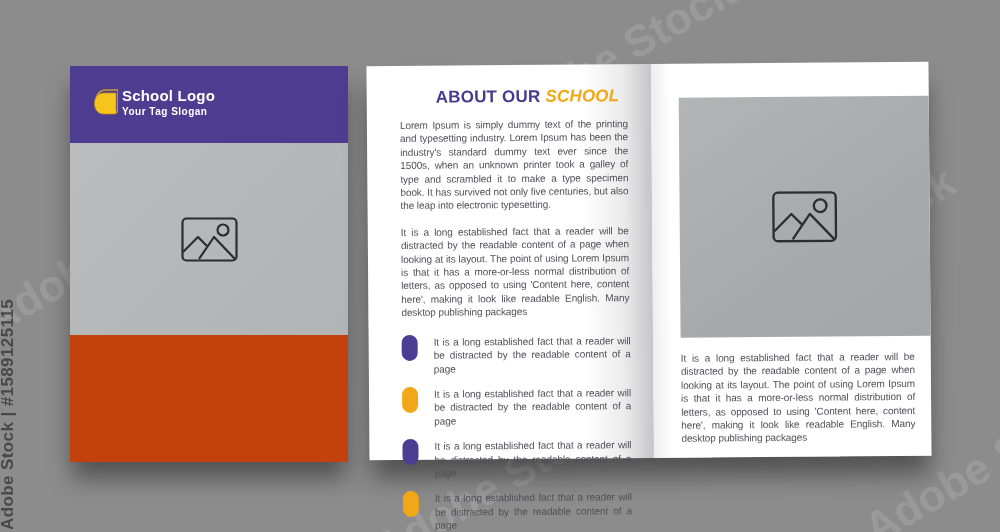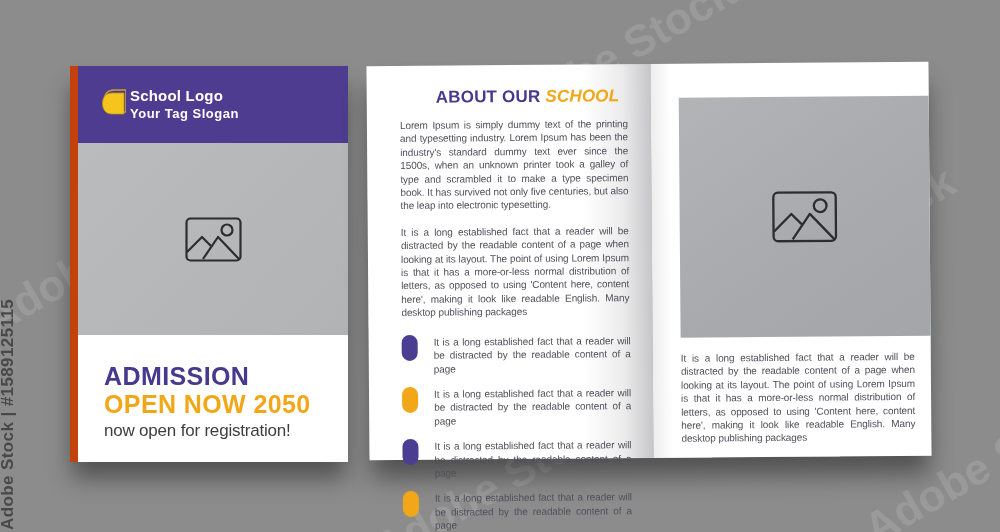--- a/index.html
+++ b/index.html
@@ -32,31 +32,30 @@
   }
   .wm.light { color: rgba(255,255,255,.13); }
   .wm.dark  { color: rgba(60,60,60,.07); }
 
   
   .cover {
     position: absolute;
     left: 70px; top: 66px; width: 278px; height: 396px;
     background: #c2410c;
     box-shadow: 0 18px 22px -2px rgba(0,0,0,.42);
-    padding-left: 8px;
   }
   .cover-header {
     position: relative;
     height: 77px;
     background: #4e3c90;
   }
   .logo-wrap { position: absolute; left: 22px; top: 23px; width: 26px; height: 30px; }
   .logo-text { position: absolute; left: 52px; top: 21px; color: #ffffff; }
   .logo-title { font-size: 15px; font-weight: 700; line-height: 18px; letter-spacing: .2px; }
-  .logo-slogan { font-size: 13px; font-weight: 700; letter-spacing: .5px; margin-top: 1px; }
+  .logo-slogan { font-size: 10px; font-weight: 700; letter-spacing: .5px; margin-top: 1px; }
   .cover-image {
     height: 192px;
     background: linear-gradient(135deg, #babbbc 0%, #b2b3b4 100%);
     display: flex; align-items: center; justify-content: center;
   }
   .cover-bottom { height: 127px; background: #ffffff; padding: 27px 0 0 26px; }
   .adm-1 { font-size: 25px; font-weight: 800; color: #473a8e; letter-spacing: .4px; line-height: 28px; }
   .adm-2 { font-size: 25px; font-weight: 800; color: #f2a718; letter-spacing: .4px; line-height: 28px; }
   .adm-3 { font-size: 17px; font-weight: 400; color: #3e3e3e; margin-top: 3px; letter-spacing: -0.2px; }
 
@@ -153,25 +152,20 @@
       <span class="icon-img">
         <svg width="57" height="45" viewBox="0 0 57 45">
           <rect x="1.5" y="1.5" width="54" height="42" rx="4" fill="none" stroke="#2d2d2d" stroke-width="2.2"></rect>
           <circle cx="42" cy="13" r="5.5" fill="none" stroke="#2d2d2d" stroke-width="2.2"></circle>
           <path d="M2 35 L17 20 L26 29" fill="none" stroke="#2d2d2d" stroke-width="2.2" stroke-linejoin="round"></path>
           <path d="M18 42 L33 20 L54 42" fill="none" stroke="#2d2d2d" stroke-width="2.2" stroke-linejoin="round"></path>
         </svg>
       </span>
     </div>
 
-    <div class="cover-bottom">
-      <div class="adm-1">ADMISSION</div>
-      <div class="adm-2">OPEN NOW 2050</div>
-      <div class="adm-3">now open for registration!</div>
-    </div>
   </div>
 
   <div class="spread">
 
     <div class="page-left">
       <div class="about-title">
         <span class="t1">ABOUT OUR</span>
         <span> </span>
         <span class="t2">SCHOOL</span>
       </div>

